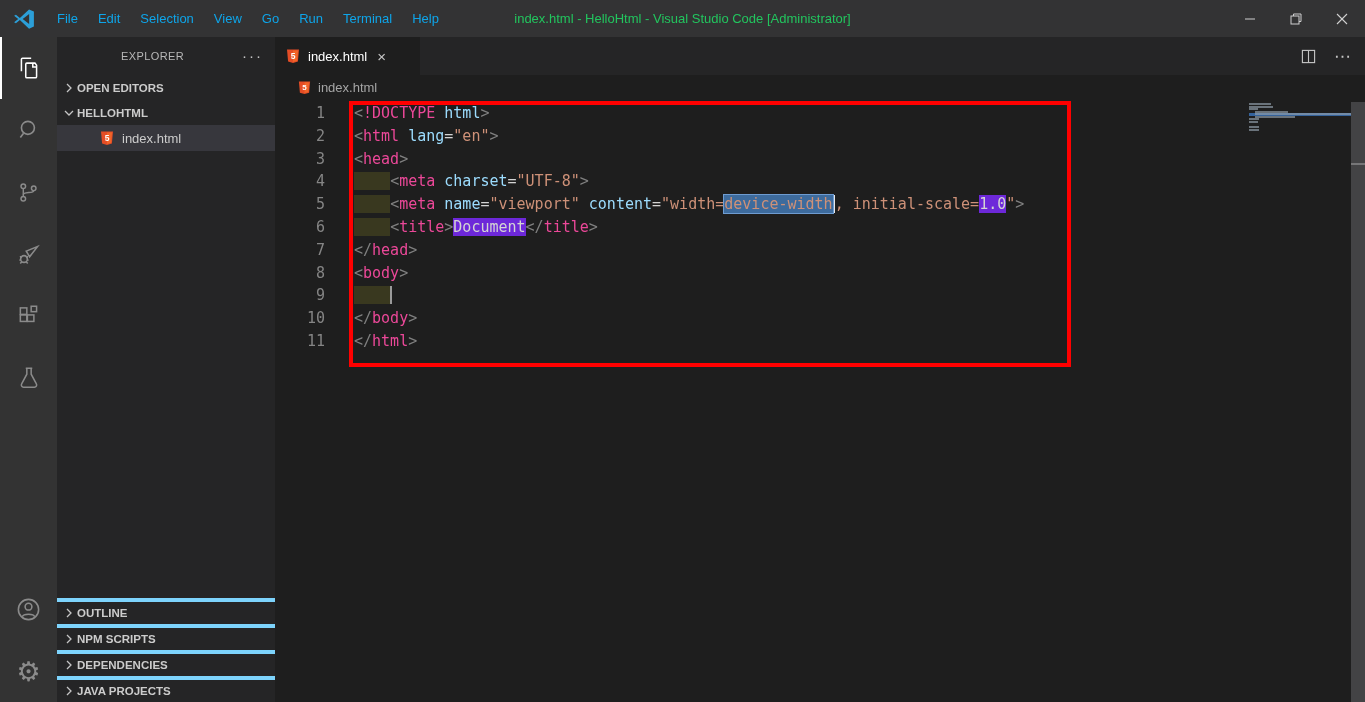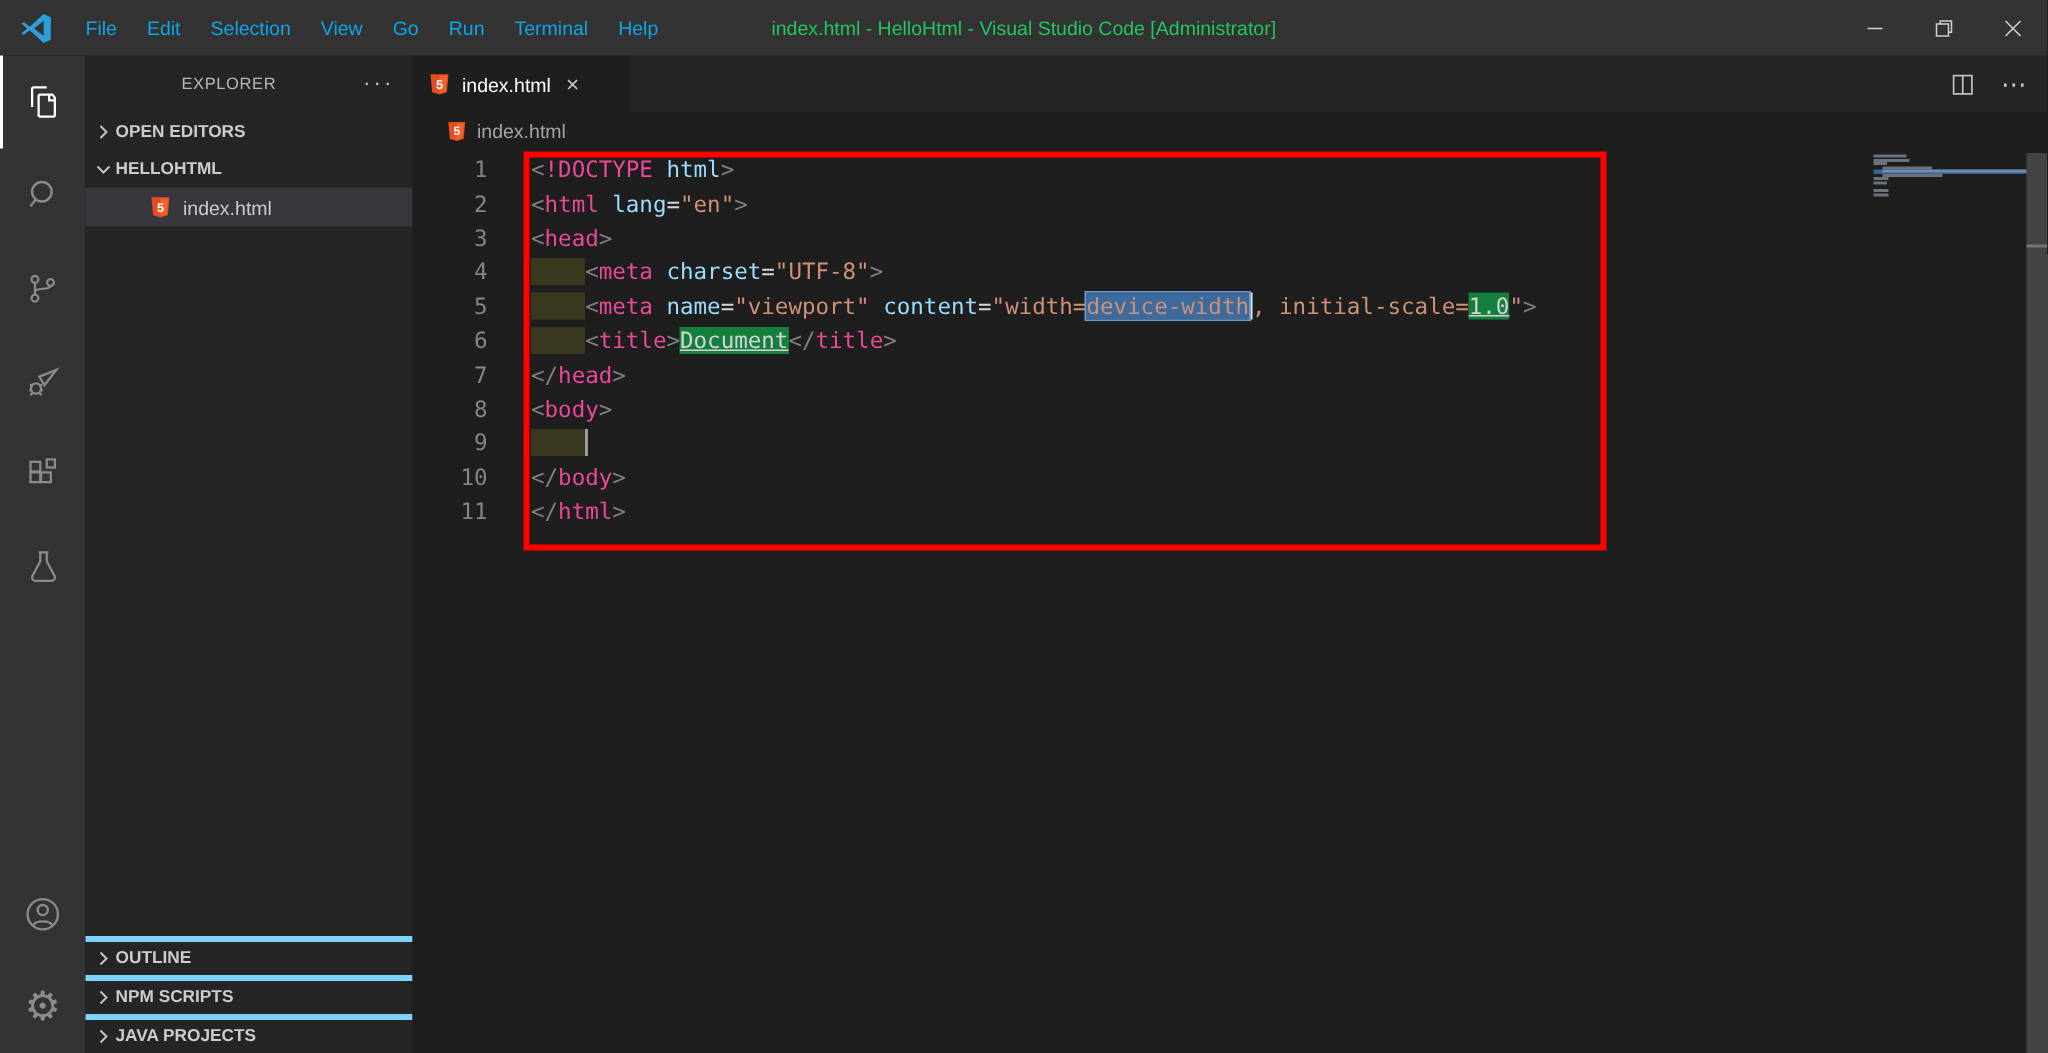--- a/index.html
+++ b/index.html
@@ -53,21 +53,21 @@
   .cl{display:flex;height:22.8px;line-height:22.8px;font-family:"DejaVu Sans Mono","Liberation Mono",monospace;font-size:15px;}
   .gut{width:50px;text-align:right;color:#858585;flex:none;}
   .ltx{margin-left:29px;white-space:pre;}
   .tk-p{color:#808080}
   .tk-tag{color:#ec4899}
   .tk-attr{color:#9cdcfe}
   .tk-str{color:#ce9178}
   .tk-w{color:#d4d4d4}
   .tk-eq{color:#d4d4d4}
   .m-sel{background:#3d6b9d;outline:1px solid #6e9cd1;}
-  .m-box{background:#15803d;text-decoration:underline;}
+  .m-box{background:#6d28d9;}
   .indent-block{background:#39381f;white-space:pre;}
   .cursor{display:inline-block;width:2px;height:18px;background:#e8e8e8;vertical-align:text-bottom;}
   .guide{display:inline-block;width:1.5px;height:18px;background:#9a9a9a;vertical-align:text-bottom;}
   
   .annotation-rect{position:absolute;left:74px;top:1px;width:714px;height:258px;border:4px solid #ff0000;pointer-events:none;z-index:5;}
   
   .minimap{position:absolute;top:3px;right:14px;width:102px;height:34px;}
   .mm-row{position:absolute;height:2px;background:#93a2ad;opacity:.65;}
   .mm-hl{position:absolute;left:0;right:-2px;height:3px;background:#35639c;opacity:1;}
   .scrollbar{position:absolute;top:0;right:0;width:14px;bottom:0;}
@@ -217,20 +217,28 @@
             </svg>
           </span>
           <span>NPM SCRIPTS</span>
         </div>
         <div class="sb-row">
           <span class="chev">
             <svg width="10" height="10" viewBox="0 0 10 10" fill="none" stroke="currentColor" stroke-width="1.3">
               <path d="M3 1 L7 5 L3 9"></path>
             </svg>
           </span>
+          <span>DEPENDENCIES</span>
+        </div>
+        <div class="sb-row">
+          <span class="chev">
+            <svg width="10" height="10" viewBox="0 0 10 10" fill="none" stroke="currentColor" stroke-width="1.3">
+              <path d="M3 1 L7 5 L3 9"></path>
+            </svg>
+          </span>
           <span>JAVA PROJECTS</span>
         </div>
       </div>
   </div>
 
   <div class="editor">
     <div class="tabbar">
       <div class="tab">
         <svg class="ficon" viewBox="0 0 16 16">
           <path fill="#e44d26" d="M2 1.5 h12 l-1.1 12 L8 15 l-4.9-1.5 Z"></path>

